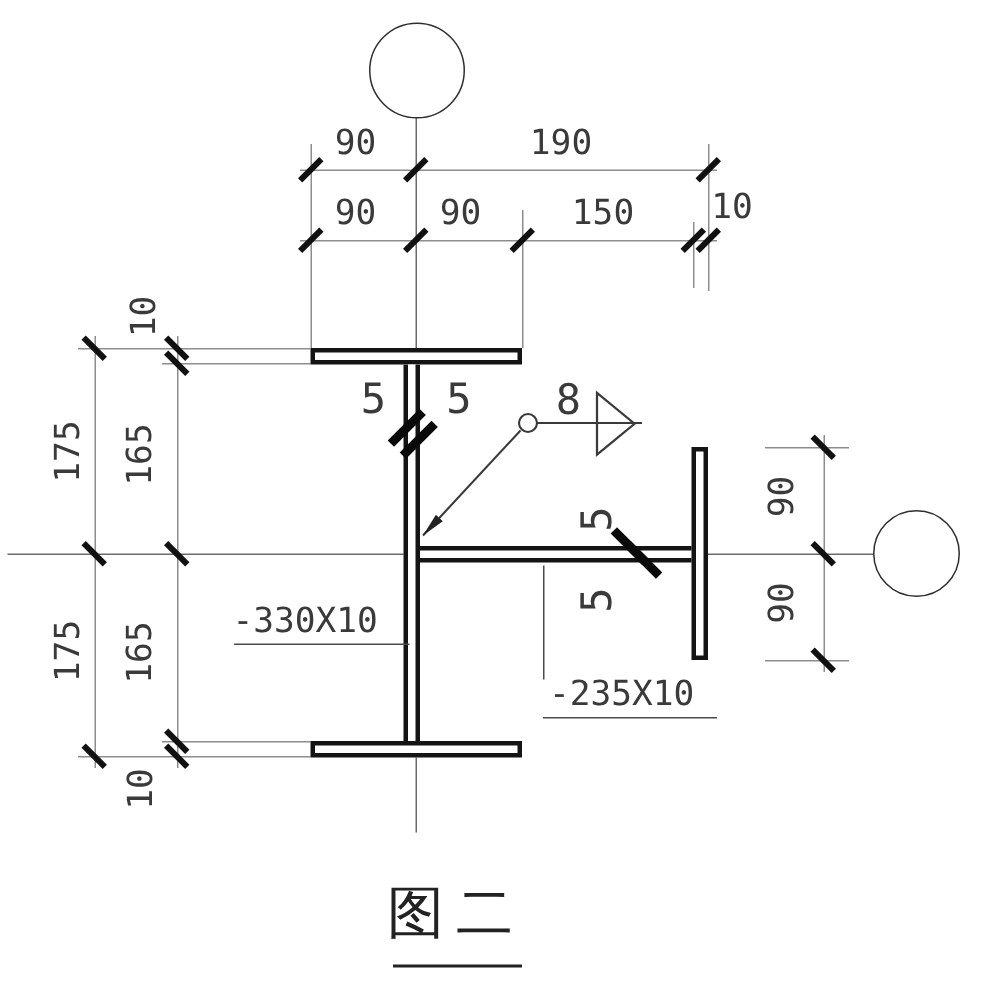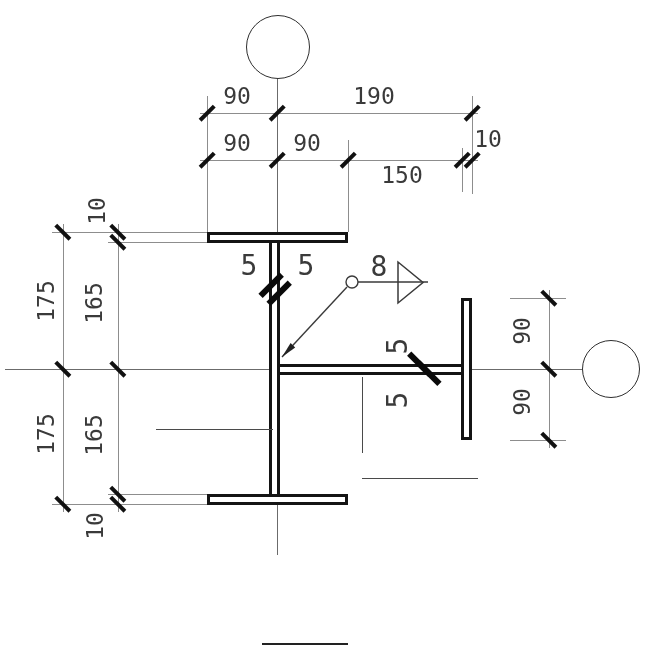--- a/index.html
+++ b/index.html
@@ -102,40 +102,43 @@
     <line x1="90" y1="34" x2="160" y2="34" stroke="#3a3a3a" stroke-width="1.4"></line>
     <polygon points="130,14 130,55 155,34.5" fill="none" stroke="#3a3a3a" stroke-width="1.5"></polygon>
     <line x1="79" y1="39" x2="14" y2="109" stroke="#3a3a3a" stroke-width="1.4"></line>
     <polygon points="14,109 27.2,99.5 22.6,95.1" fill="#222"></polygon>
   </svg>
 
   <div class="dim" style="left:237px;top:96px;">90</div>
   <div class="dim" style="left:374px;top:96px;">190</div>
   <div class="dim" style="left:237px;top:143px;">90</div>
   <div class="dim" style="left:307px;top:143px;">90</div>
-  <div class="dim" style="left:402px;top:143px;margin-top:32px;">150</div>
+  <div class="dim" style="left:402px;top:143px;">150</div>
   <div class="dim" style="left:488px;top:139px;">10</div>
 
   <div class="dim rot" style="left:46px;top:301px;">175</div>
   <div class="dim rot" style="left:46px;top:434px;">175</div>
   <div class="dim rot" style="left:97px;top:211px;">10</div>
   <div class="dim rot" style="left:94px;top:303px;">165</div>
   <div class="dim rot" style="left:94px;top:435px;">165</div>
   <div class="dim rot" style="left:95px;top:526px;">10</div>
 
   <div class="dim rot" style="left:522px;top:331px;">90</div>
   <div class="dim rot" style="left:522px;top:402px;">90</div>
 
   <div class="dim big" style="left:249px;top:266px;">5</div>
   <div class="dim big" style="left:306px;top:266px;">5</div>
   <div class="dim big rot" style="left:398px;top:346px;">5</div>
   <div class="dim big rot" style="left:398px;top:400px;">5</div>
   <div class="dim big" style="left:379px;top:267px;">8</div>
 
 
+  <div class="note" style="left:155px;top:403px;">-330X10</div>
   <div class="underline" style="left:156px;top:429px;width:117px;"></div>
 
+  <div class="note" style="left:366px;top:452px;">-235X10</div>
   <div class="underline" style="left:362px;top:478px;width:116px;"></div>
   <div class="ln vl" style="left:362px;top:377px;height:76px;background:#4a4a4a;"></div>
 
+  <div class="title" style="left:304px;top:609px;">图二</div>
   <div class="underline" style="left:262px;top:643px;width:86px;height:2px;background:#222;"></div>
 
 </div>
 
 </body></html>

